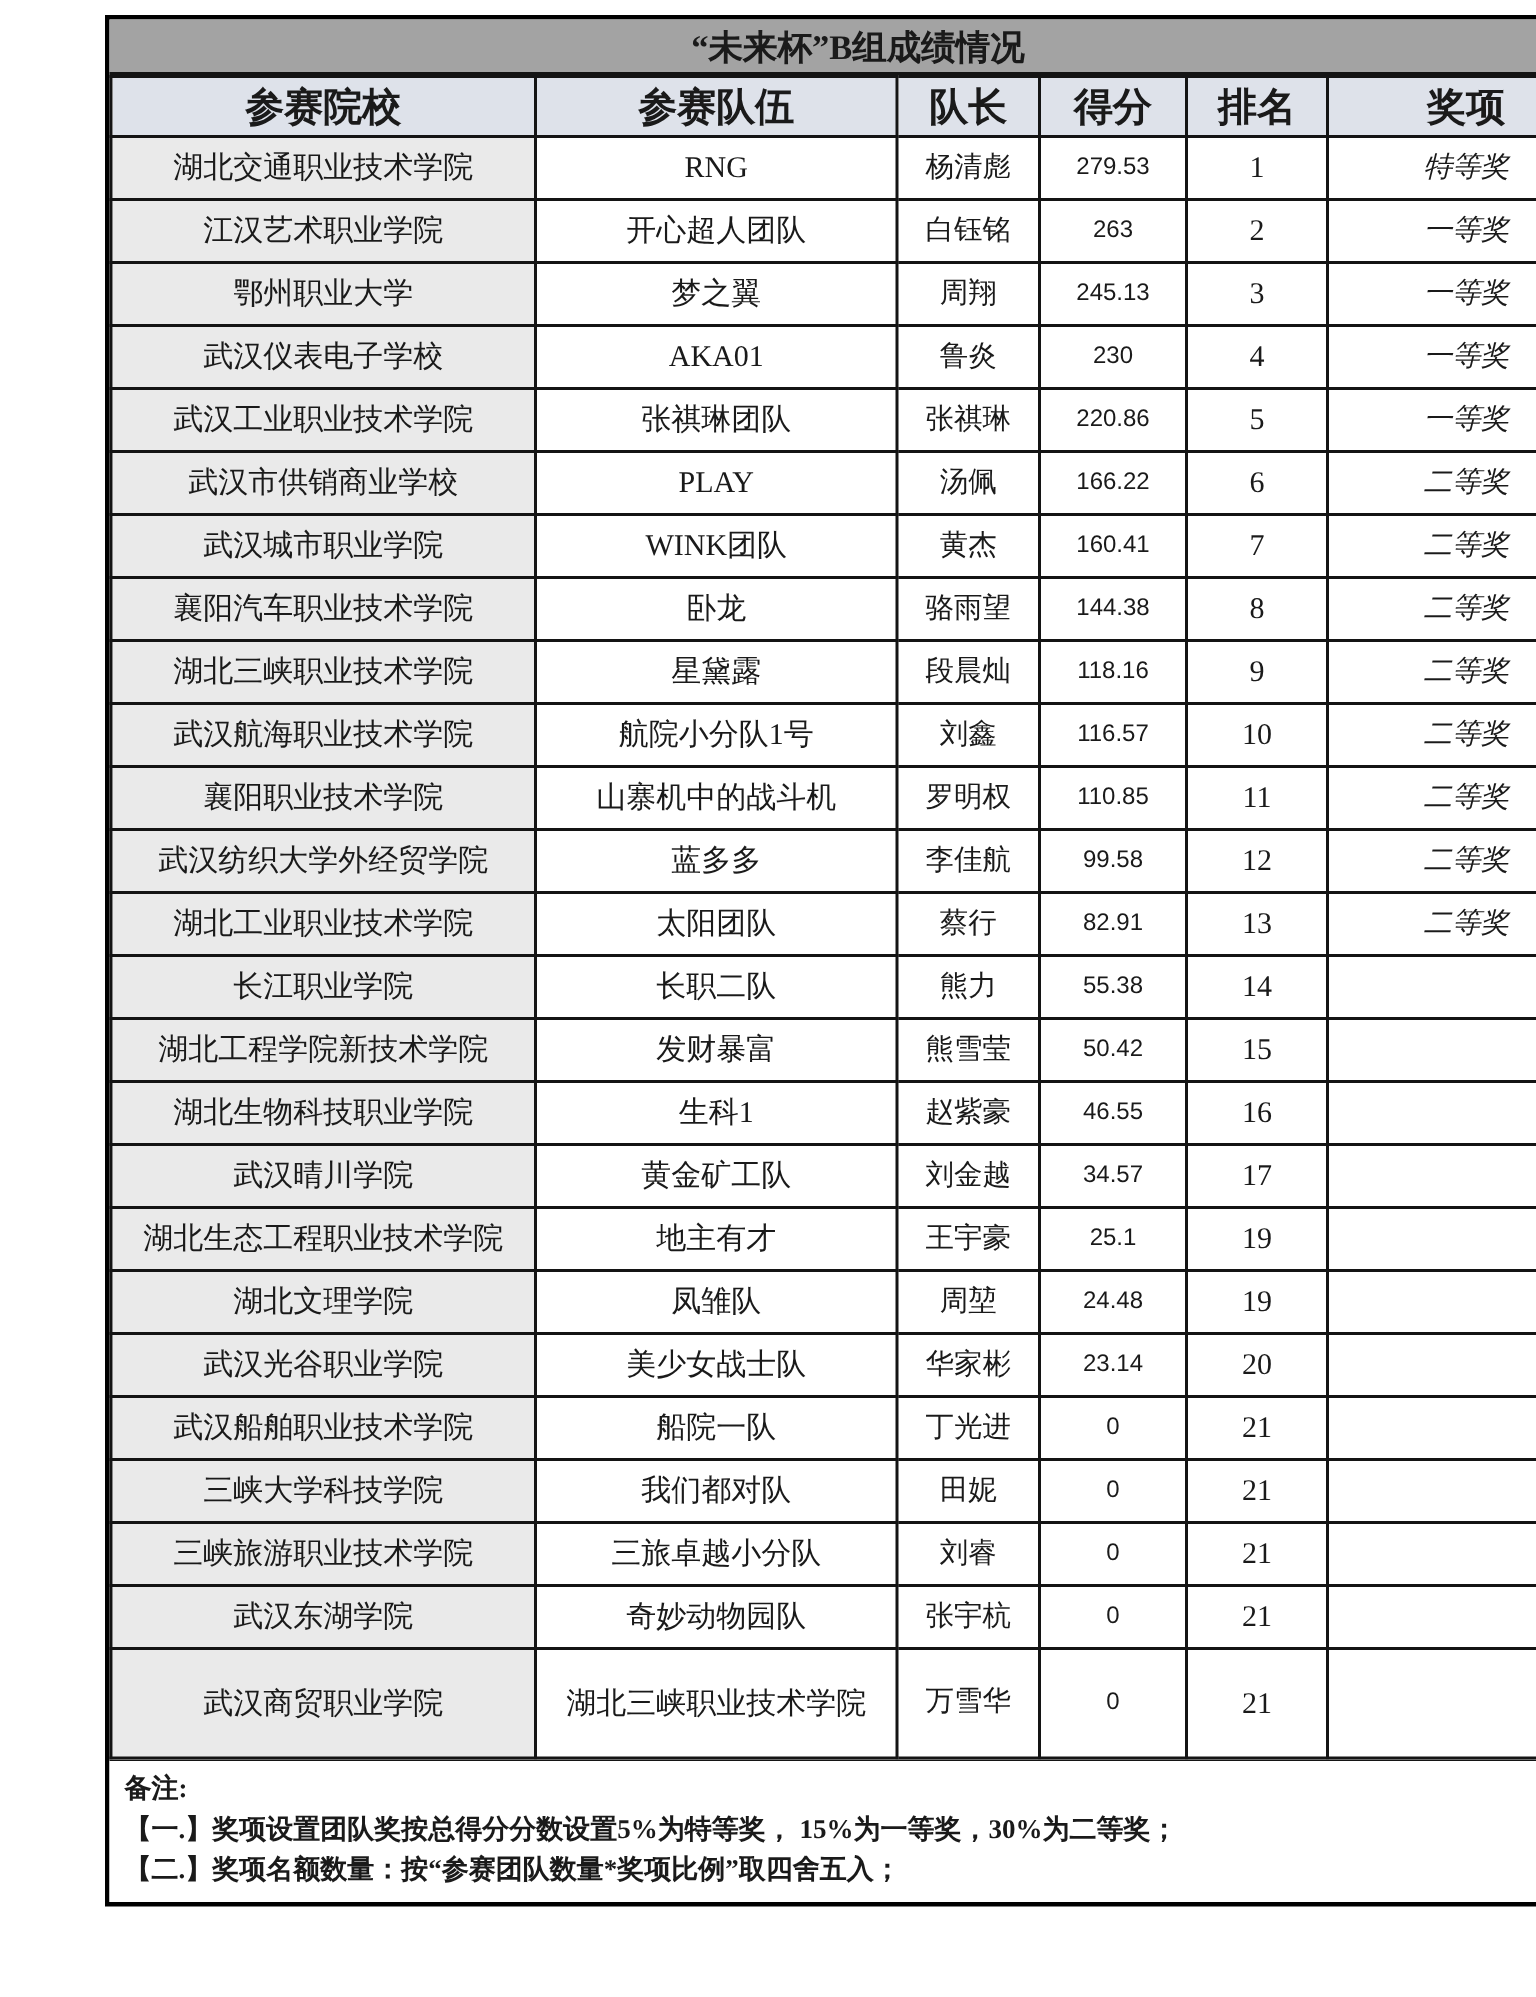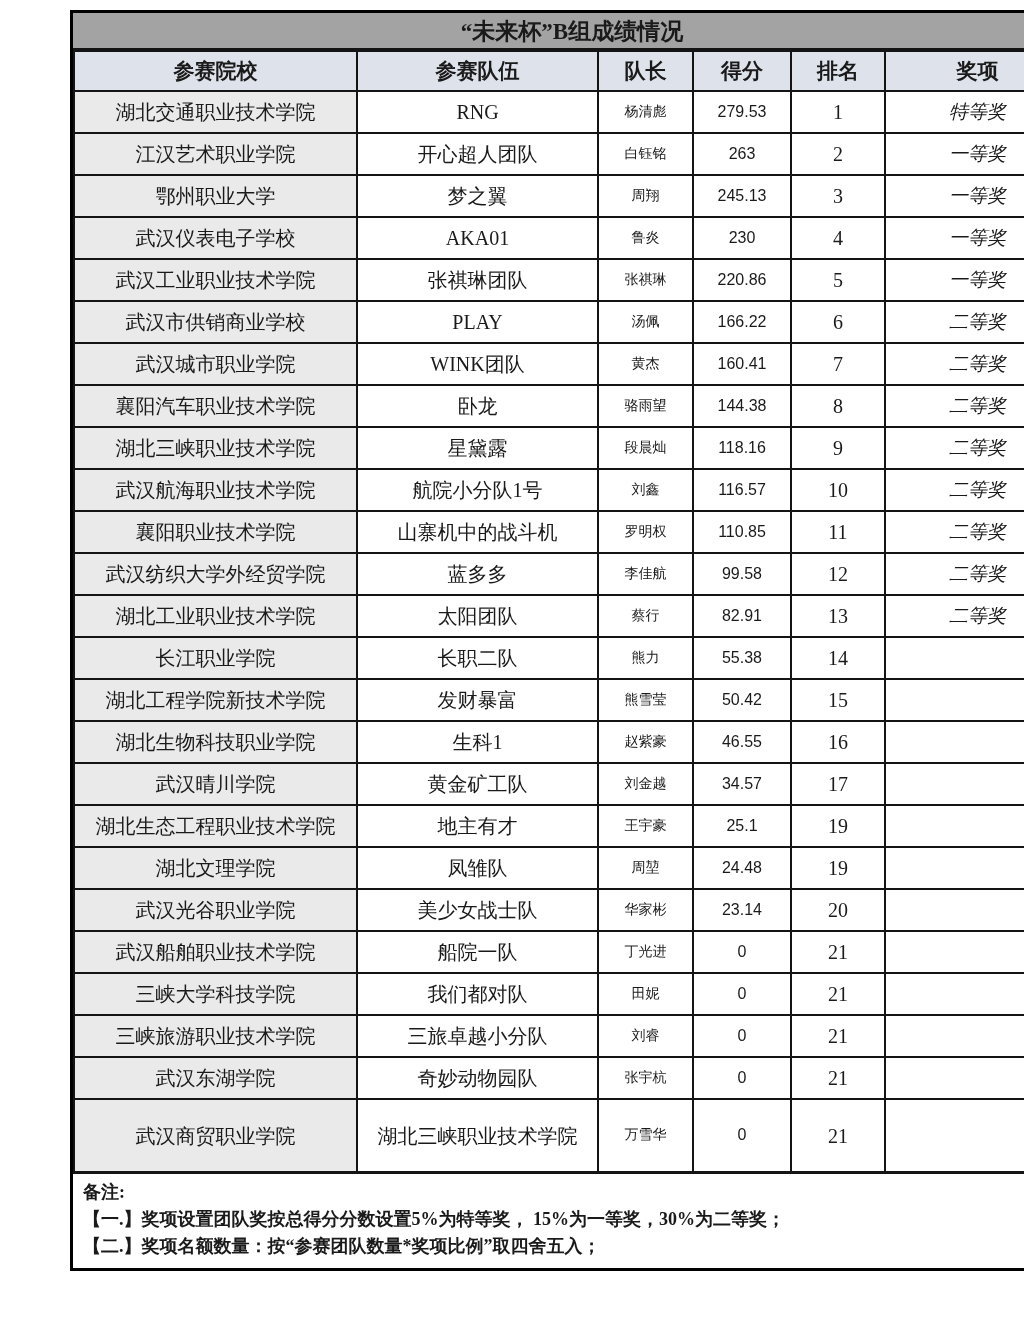--- a/index.html
+++ b/index.html
@@ -45,37 +45,37 @@
   col.c-score{width:98px;}
   col.c-rank{width:94px;}
   th,td{
     border:2px solid var(--border);
     text-align:center;
     vertical-align:middle;
     overflow:hidden;
   }
   th{
     height:40px;
-    font-size:21px;
+    font-size:26px;
     font-weight:bold;
     background:var(--header-bg);
     font-family:Liberation Mono, monospace;
   }
   td{
     height:42px;
     font-size:20px;
     padding:2px 6px;
     background:#fff;
     line-height:1.3;
   }
   td.school{
     background:var(--school-bg);
   }
   td.team{padding:2px 8px;}
-  td.captain{font-size:14px;border-radius:13px;}
+  td.captain{font-size:19px;border-radius:13px;}
   td.score{
     font-family:"Liberation Sans","DejaVu Sans",sans-serif;
     font-size:16px;
   }
   td.rank{font-size:20px;}
   td.award{font-size:19px;font-style:italic;}
   tbody tr:last-child td{height:73px;}
   .notes{
     border-top:1px solid var(--border);
     padding:5px 25px 8px 10px;

